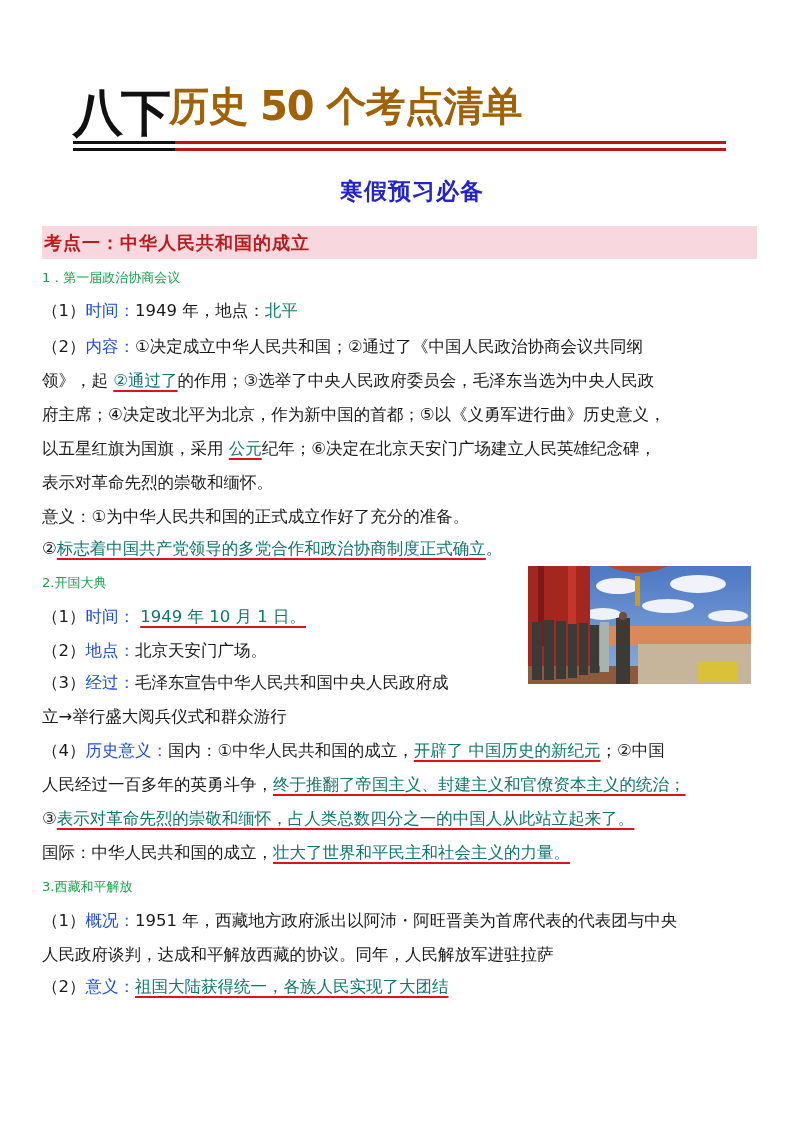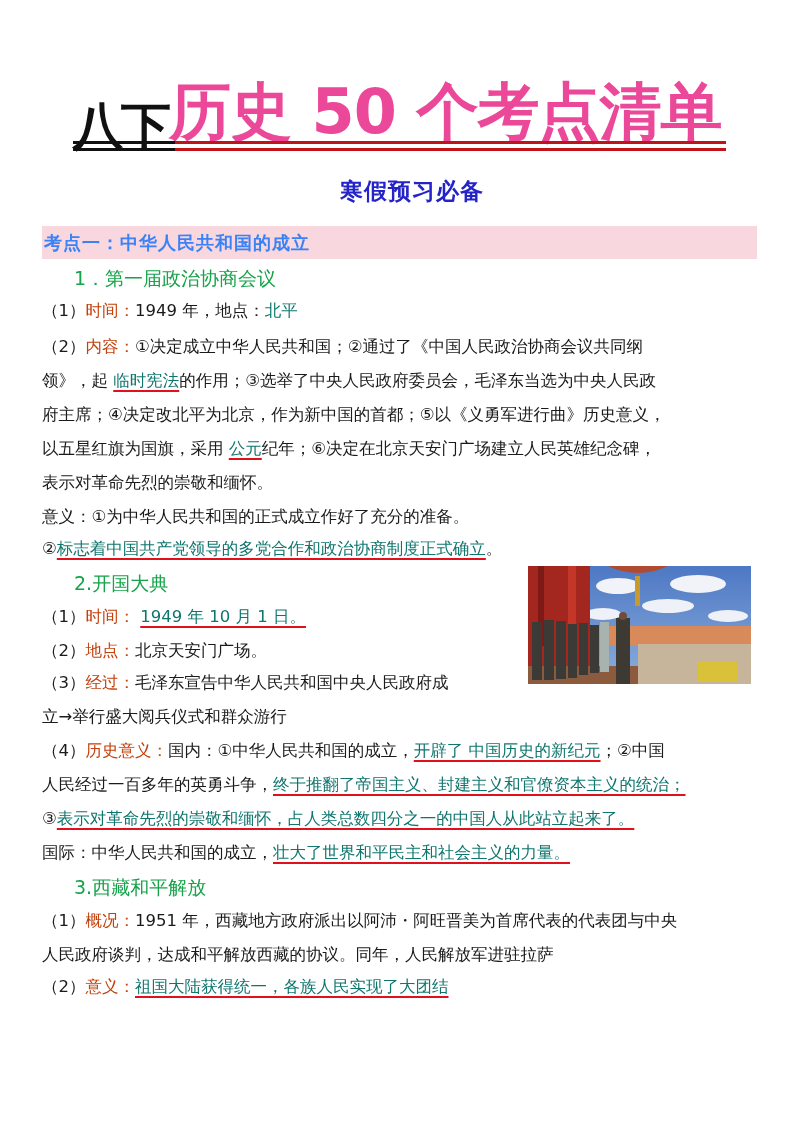--- a/index.html
+++ b/index.html
@@ -2,39 +2,39 @@
 <html><head>
 <meta charset="utf-8">
 <style>
   html, body { margin: 0; padding: 0; background: #ffffff; }
   body { width: 800px; height: 1131px; position: relative; overflow: hidden;
          font-family: "DejaVu Sans", "Liberation Sans", sans-serif; color: #1a1a1a; }
 
   .title { position: absolute; left: 73px; top: 70px; height: 70px; white-space: nowrap;
            font-family: "DejaVu Sans", sans-serif; font-weight: bold; }
   .title .black { font-size: 50px; color: #111; position: relative; top: 10px; letter-spacing: -2px; text-align: right; }
-  .title .red { font-size: 62px; color: #ec4899; letter-spacing: -1px; }
+  .title .red { font-size: 40px; color: #a16207; letter-spacing: -1px; }
   .title-rule { position: absolute; top: 141px; height: 3px; }
   .title-rule.r2 { top: 148px; }
   .rule-black { left: 73px; width: 102px; background: #111; }
   .rule-red { left: 175px; width: 551px; background: #c0141b; }
 
   .subtitle { position: absolute; left: 0; width: 800px; top: 176px; text-align: center;
               font-family: "DejaVu Serif", serif; font-weight: bold; font-size: 23px; color: #2323c8; letter-spacing: 1px; padding-left: 12px; }
 
   .kp-bar { position: absolute; left: 42px; top: 226px; width: 715px; height: 33px; background: #f8d7de; }
   .kp-text { position: absolute; left: 44px; top: 231px; font-family: "DejaVu Serif", serif; font-weight: bold;
-             font-size: 18px; color: #3b82f6; letter-spacing: 1px; }
+             font-size: 18px; color: #b91c1c; letter-spacing: 1px; }
 
   .line { position: absolute; left: 42px; font-size: 16.5px; line-height: 22px; white-space: nowrap; color: #1a1a1a; }
   .green { color: #16a34a; }
-  .blue { color: #c2410c; font-family: Liberation Mono, monospace; }
+  .blue { color: #1d4ed8; font-family: Liberation Mono, monospace; }
   .red { color: #0f766e; }
   .ul { text-decoration: underline; text-decoration-color: #e0101c; text-underline-offset: 4px; text-decoration-thickness: 1.5px; }
-  .h-green { font-size: 19px; margin-left: 32px; }
+  .h-green { font-size: 13px; }
 
   .photo { position: absolute; left: 528px; top: 566px; width: 223px; height: 122px; overflow: hidden; }
 </style>
 </head>
 <body>
 
 <div class="title">
   <span class="black">八下</span><span class="red">历史 50 个考点清单</span>
 </div>
 <div class="title-rule rule-black"></div>
@@ -50,21 +50,21 @@
 <div class="line green h-green" style="top:267px">1．第一届政治协商会议</div>
 
 <div class="line" style="top:300px">
   <span>（1）</span><span class="blue">时间：</span><span>1949 年，地点：</span><span class="red">北平</span>
 </div>
 
 <div class="line" style="top:336px">
   <span>（2）</span><span class="blue">内容：</span><span>①决定成立中华人民共和国；②通过了《中国人民政治协商会议共同纲</span>
 </div>
 <div class="line" style="top:370px">
-  <span>领》，起 </span><span class="red ul">临时宪法</span><span>的作用；③选举了中央人民政府委员会，毛泽东当选为中央人民政</span>
+  <span>领》，起 </span><span class="red ul">②通过了</span><span>的作用；③选举了中央人民政府委员会，毛泽东当选为中央人民政</span>
 </div>
 <div class="line" style="top:404px">府主席；④决定改北平为北京，作为新中国的首都；⑤以《义勇军进行曲》历史意义，</div>
 <div class="line" style="top:438px">
   <span>以五星红旗为国旗，采用 </span><span class="red ul">公元</span><span>纪年；⑥决定在北京天安门广场建立人民英雄纪念碑，</span>
 </div>
 <div class="line" style="top:472px">表示对革命先烈的崇敬和缅怀。</div>
 <div class="line" style="top:506px">意义：①为中华人民共和国的正式成立作好了充分的准备。</div>
 <div class="line" style="top:538px">
   <span>②</span><span class="red ul">标志着中国共产党领导的多党合作和政治协商制度正式确立</span><span>。</span>
 </div>

